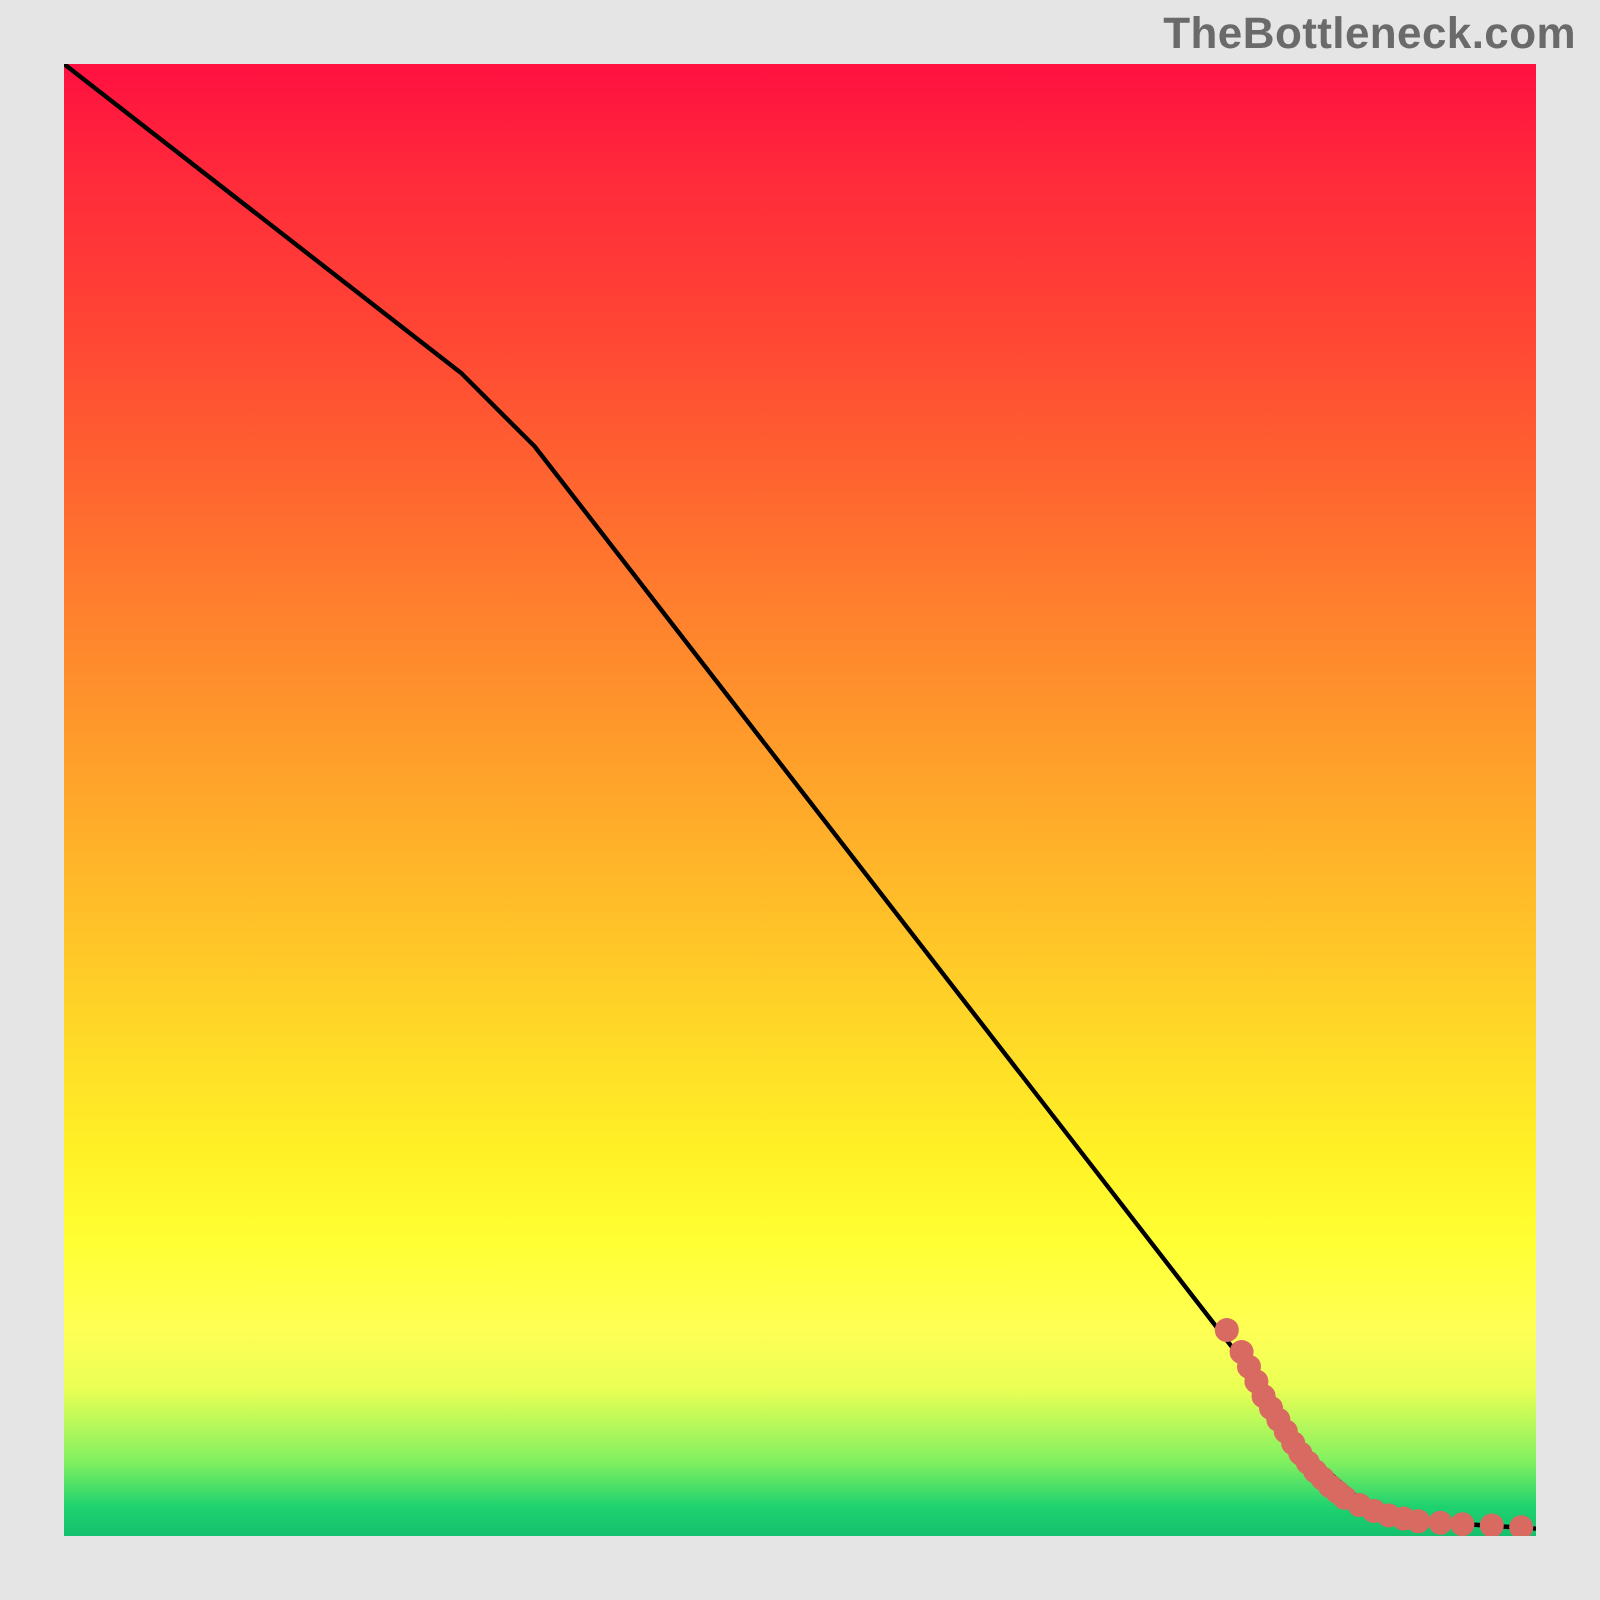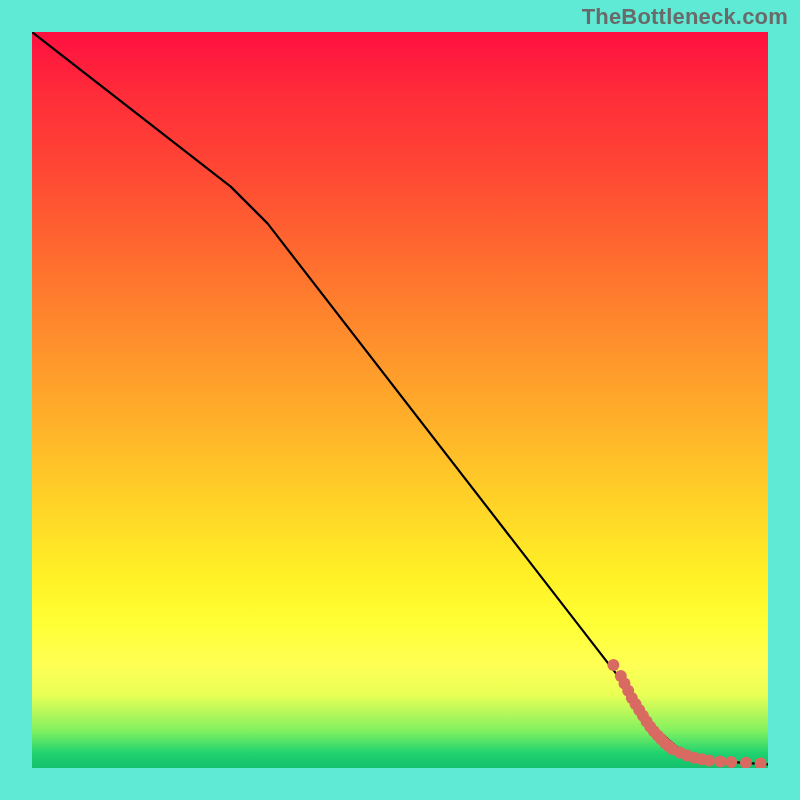--- a/index.html
+++ b/index.html
@@ -1,21 +1,21 @@
 <!DOCTYPE html>
 <html><head>
 <meta charset="utf-8">
 <style>
   * { margin: 0; padding: 0; box-sizing: border-box; }
   html, body { width: 800px; height: 800px; overflow: hidden; background: #000; }
   .frame {
     position: relative;
     width: 800px;
     height: 800px;
-    background: #5eead4;
+    background: #e5e5e5;
   }
   .attribution {
     position: absolute;
     top: 4px;
     right: 12px;
     font-family: Arial, Helvetica, sans-serif;
     font-size: 22px;
     font-weight: 600;
     color: #6a6a6a;
     letter-spacing: 0.2px;

